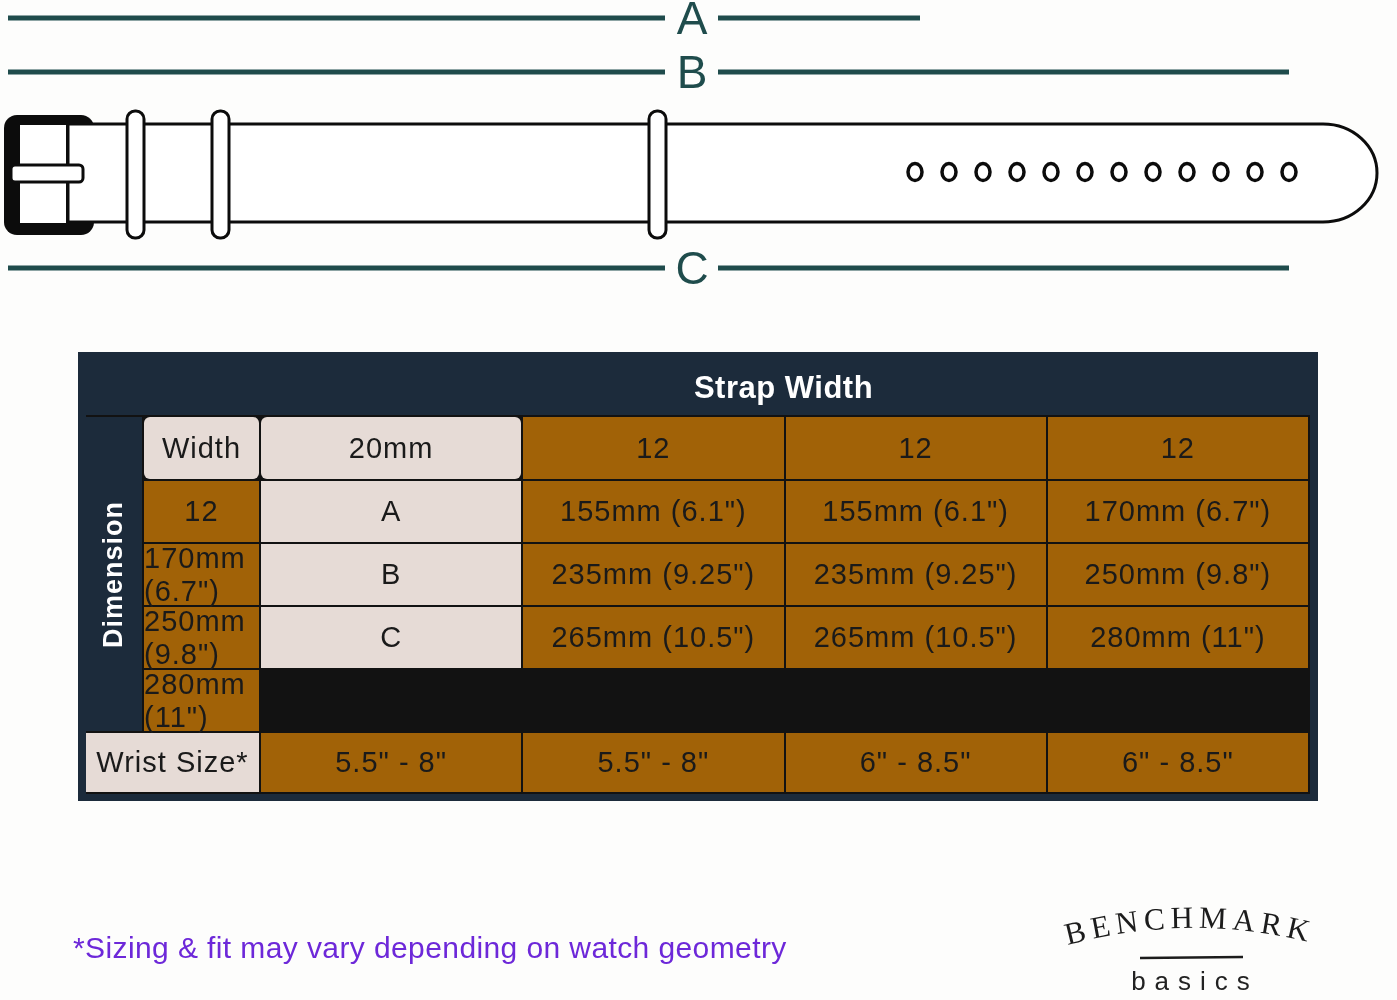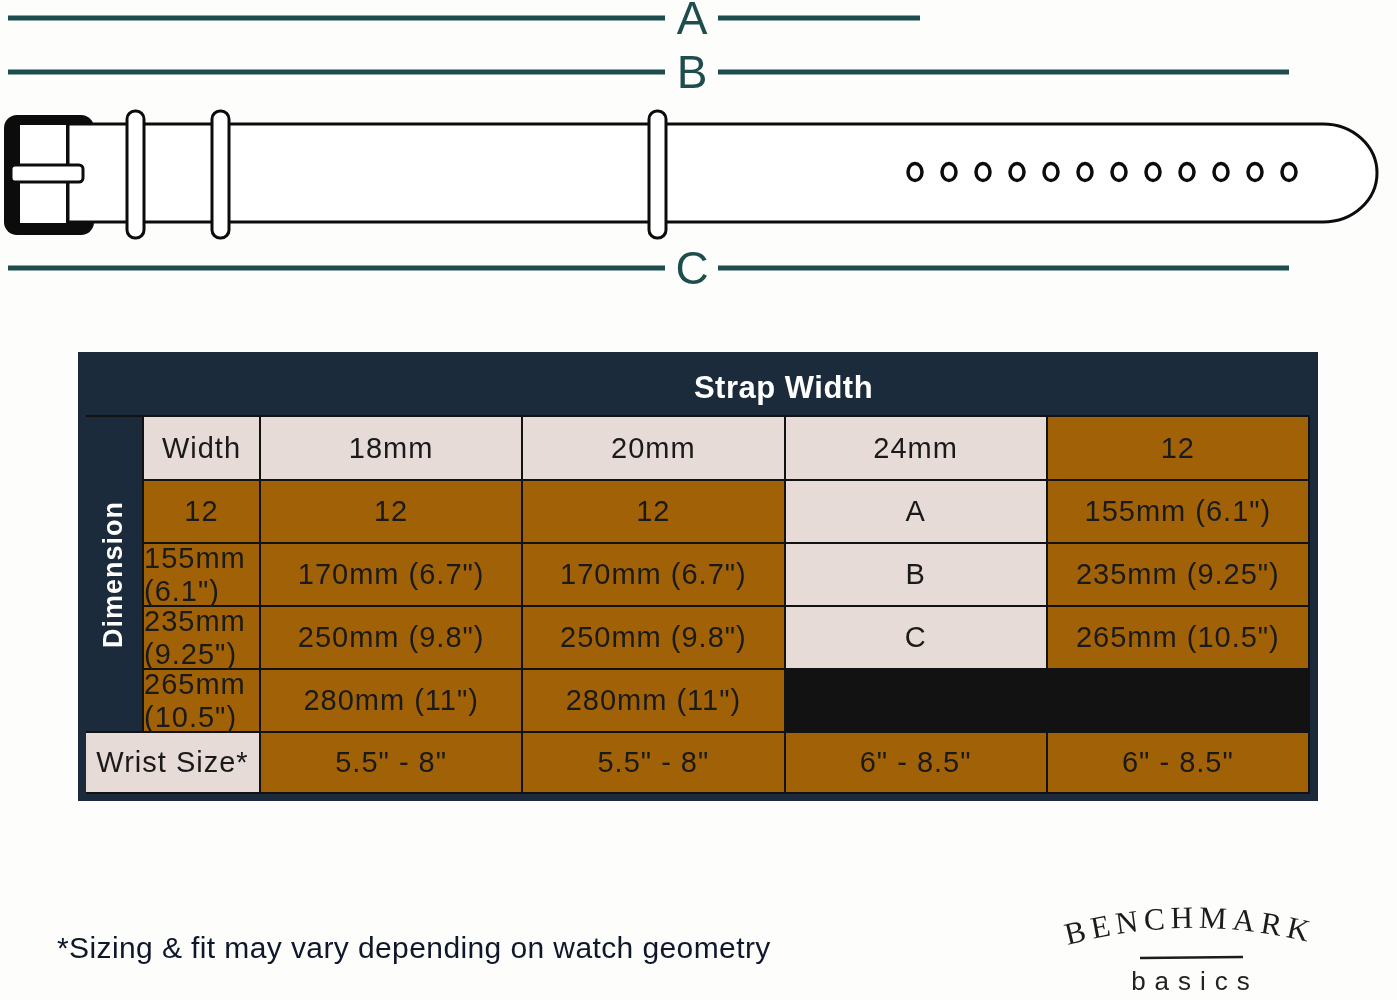--- a/index.html
+++ b/index.html
@@ -30,34 +30,34 @@
     grid-template-columns:56px 115px repeat(4,1fr);
     grid-template-rows:62px 61px 61px 61px 61px 59px;
     gap:2px;
   }
   .cell{
     display:flex;align-items:center;justify-content:center;
     font-size:29px;letter-spacing:1px;color:#1a1a1a;
     background:#a16207;
   }
   .cell.beige{background:#e6dbd6;}
-  .cell.hdr{font-weight:500;}
+  .cell.hdr{font-weight:500;border-radius:6px;}
   .sidebar{
     grid-column:1;grid-row:1 / span 5;
     background:#1c2b3b;display:flex;align-items:center;justify-content:center;
   }
   .sidebar span{
     transform:rotate(-90deg);white-space:nowrap;
     color:#fff;font-weight:700;font-size:27px;letter-spacing:1px;
   }
   .wrist-label{grid-column:1 / span 2;}
   
   .footnote{
-    position:absolute;left:57px;top:931px;
-    font-size:30px;font-weight:300;color:#0f172a;letter-spacing:.4px;
+    position:absolute;left:73px;top:931px;
+    font-size:30px;font-weight:300;color:#6d28d9;letter-spacing:.4px;
   }
   
   .logo{position:absolute;left:1040px;top:886px;width:300px;height:114px;}
 </style>
 </head>
 <body>
 
 <svg class="diagram" viewBox="0 0 1397 320" xmlns="http://www.w3.org/2000/svg">
 
   <g stroke="#1f4c4c" stroke-width="5">
@@ -109,23 +109,21 @@
 <div class="size-table">
   <div class="table-title">Strap Width</div>
   <div class="grid-wrap">
     <div class="grid">
 
       <div class="sidebar">
         <span>Dimension</span>
       </div>
 
       <div class="cell beige hdr">Width</div>
-      <div class="cell beige hdr">18mm</div>
       <div class="cell beige hdr">20mm</div>
-      <div class="cell beige hdr">24mm</div>
 
       <div class="cell">12</div>
       <div class="cell">12</div>
       <div class="cell">12</div>
       <div class="cell">12</div>
 
       <div class="cell beige">A</div>
       <div class="cell">155mm (6.1")</div>
       <div class="cell">155mm (6.1")</div>
       <div class="cell">170mm (6.7")</div>

